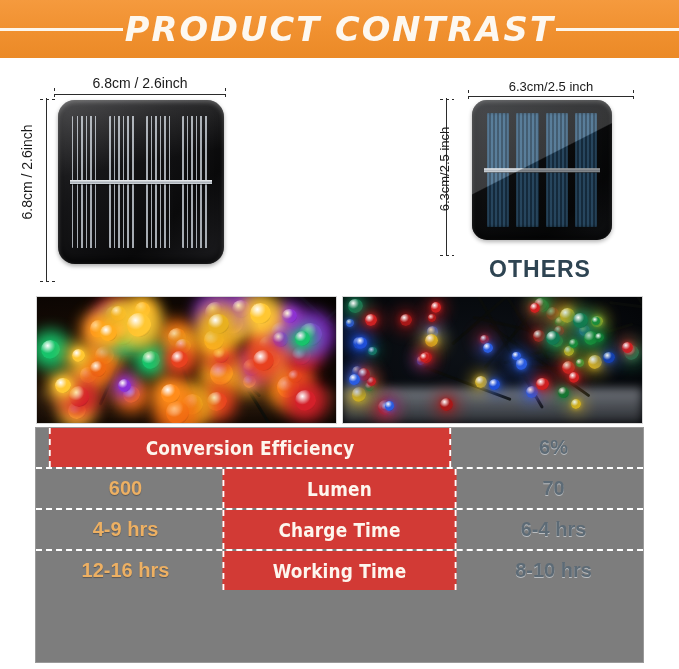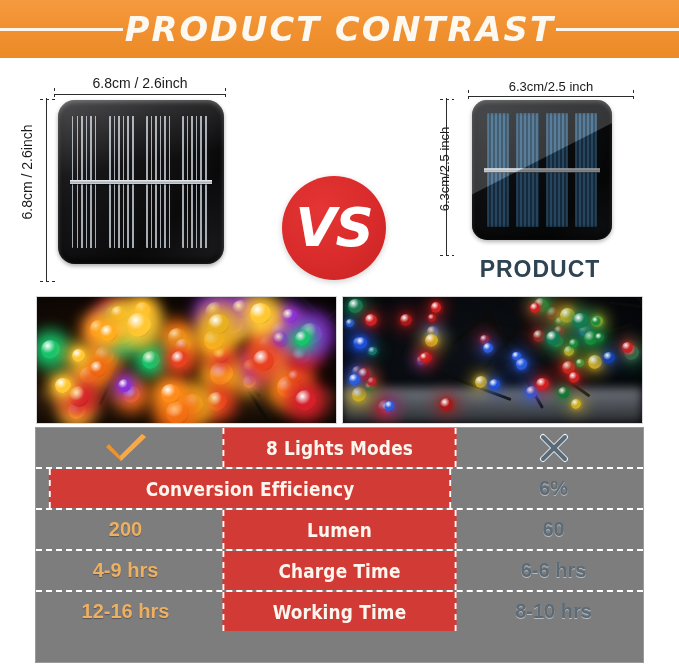--- a/index.html
+++ b/index.html
@@ -220,23 +220,20 @@
         <div class="cell-o"></div>
         <div class="cell-o"></div>
         <div class="cell-o"></div>
         <div class="cell-o"></div>
       </div>
       <div class="busbar"></div>
       <div class="gloss-o"></div>
     </div>
   </div>
 
-  <div class="vs-badge">
-    <span class="vs-text">VS</span>
-  </div>
 
   <div class="panel-others">
     <div class="dim-top-r">
       <span class="label">6.3cm/2.5 inch</span>
     </div>
     <div class="hline-r"></div>
     <div class="tick" style="left:38px;top:14px;"></div>
     <div class="tick" style="left:203px;top:14px;"></div>
 
     <div class="vline-r"></div>
@@ -249,21 +246,21 @@
     <div class="solar-others">
       <div class="cells-oth">
         <div class="cell-t"></div>
         <div class="cell-t"></div>
         <div class="cell-t"></div>
         <div class="cell-t"></div>
       </div>
       <div class="busbar-r"></div>
       <div class="gloss-t"></div>
     </div>
-    <div class="cap-others">PRODUCT</div>
+    <div class="cap-others">OTHERS</div>
   </div>
 </div>
 
 <div class="photos">
   <div class="photo photo-l">
     <div class="floor-l"></div>
     <div id="bulbs-left">
         <div class="wire" style="left: 26.9338%; top: 37.9604%; width: 111.647px; height: 3px; transform: rotate(68.1929deg); opacity: 0.85;"></div>
         <div class="wire" style="left: 47.6283%; top: 60.8925%; width: 120.662px; height: 3px; transform: rotate(58.1457deg); opacity: 0.85;"></div>
         <div class="wire" style="left: 89.7636%; top: 14.6744%; width: 48.9472px; height: 3px; transform: rotate(-42.9304deg); opacity: 0.85;"></div>
@@ -510,52 +507,31 @@
         <div class="glow" style="width: 22.5335px; height: 22.5335px; left: calc(29.3354% - 5.90163px); top: calc(4.07867% - 5.90163px); background: rgb(207, 32, 32); opacity: 0.45;"></div>
         <div class="bulb" style="width: 10.7302px; height: 10.7302px; left: 29.3354%; top: 4.07867%; background: radial-gradient(circle at 35% 30%, rgb(255, 255, 255) 0%, rgb(207, 32, 32) 42%, rgb(207, 32, 32) 70%, rgba(0, 0, 0, 0.55) 100%); box-shadow: rgb(207, 32, 32) 0px 0px 5.36512px;"></div>
         <div class="glow" style="width: 22.5075px; height: 22.5075px; left: calc(2.16514% - 5.89481px); top: calc(61.3005% - 5.89481px); background: rgb(42, 92, 224); opacity: 0.45;"></div>
         <div class="bulb" style="width: 10.7178px; height: 10.7178px; left: 2.16514%; top: 61.3005%; background: radial-gradient(circle at 35% 30%, rgb(255, 255, 255) 0%, rgb(42, 92, 224) 42%, rgb(42, 92, 224) 70%, rgba(0, 0, 0, 0.55) 100%); box-shadow: rgb(42, 92, 224) 0px 0px 5.35892px;"></div>
       </div>
   </div>
 </div>
 
 <div class="table" id="spec-table">
     <div class="row">
-      <div class="cell-left">
-        <svg class="tick-mark" viewBox="0 0 44 30">
-          <path d="M2 14 L5 11 L16 23 L38 1 L42 4 L17 28 Z" fill="#f0932e"></path>
-          <path d="M16 23 L38 1 L42 4 L17 28 Z" fill="#f7a94a"></path>
-        </svg>
-      </div>
-      <div class="cell-mid">8 Lights Modes</div>
-      <div class="cell-right">
-        <svg class="x-mark" viewBox="0 0 30 30">
-          <g stroke="#eef3f7" stroke-width="6" stroke-linecap="round">
-            <line x1="4" y1="4" x2="26" y2="26"></line>
-            <line x1="26" y1="4" x2="4" y2="26"></line>
-          </g>
-          <g stroke="#5a6a76" stroke-width="4" stroke-linecap="round">
-            <line x1="4" y1="4" x2="26" y2="26"></line>
-            <line x1="26" y1="4" x2="4" y2="26"></line>
-          </g>
-        </svg>
-      </div>
-    </div>
-    <div class="row">
       <div class="cell-mid">Conversion Efficiency</div>
       <div class="cell-right">6%</div>
     </div>
     <div class="row">
-      <div class="cell-left">200</div>
+      <div class="cell-left">600</div>
       <div class="cell-mid">Lumen</div>
-      <div class="cell-right">60</div>
+      <div class="cell-right">70</div>
     </div>
     <div class="row">
       <div class="cell-left">4-9 hrs</div>
       <div class="cell-mid">Charge Time</div>
-      <div class="cell-right">6-6 hrs</div>
+      <div class="cell-right">6-4 hrs</div>
     </div>
     <div class="row">
       <div class="cell-left">12-16 hrs</div>
       <div class="cell-mid">Working Time</div>
       <div class="cell-right">8-10 hrs</div>
     </div>
   </div>
 
 </body></html>

